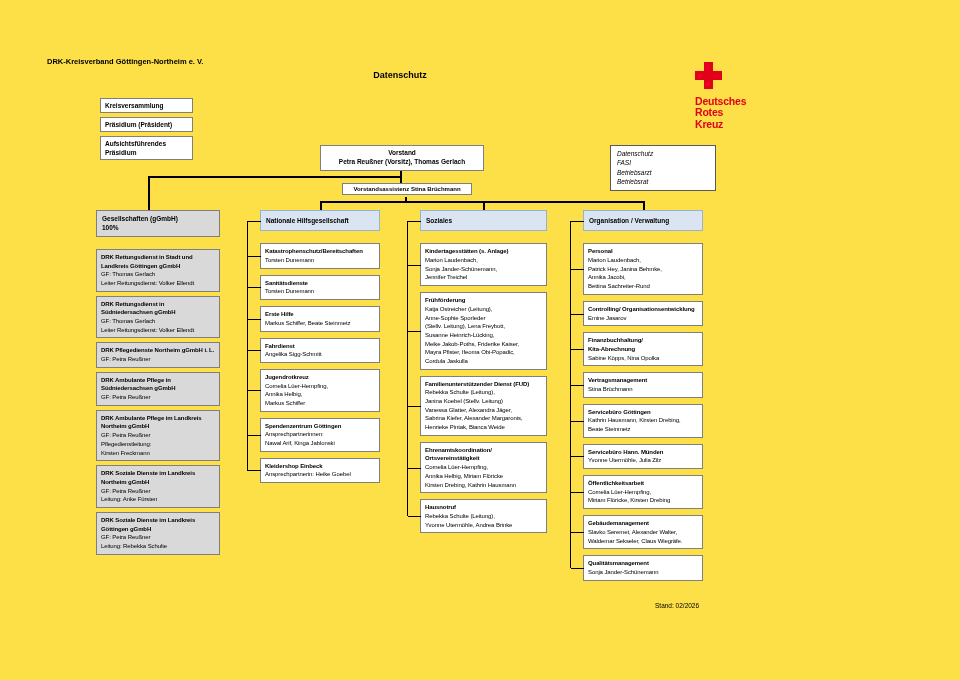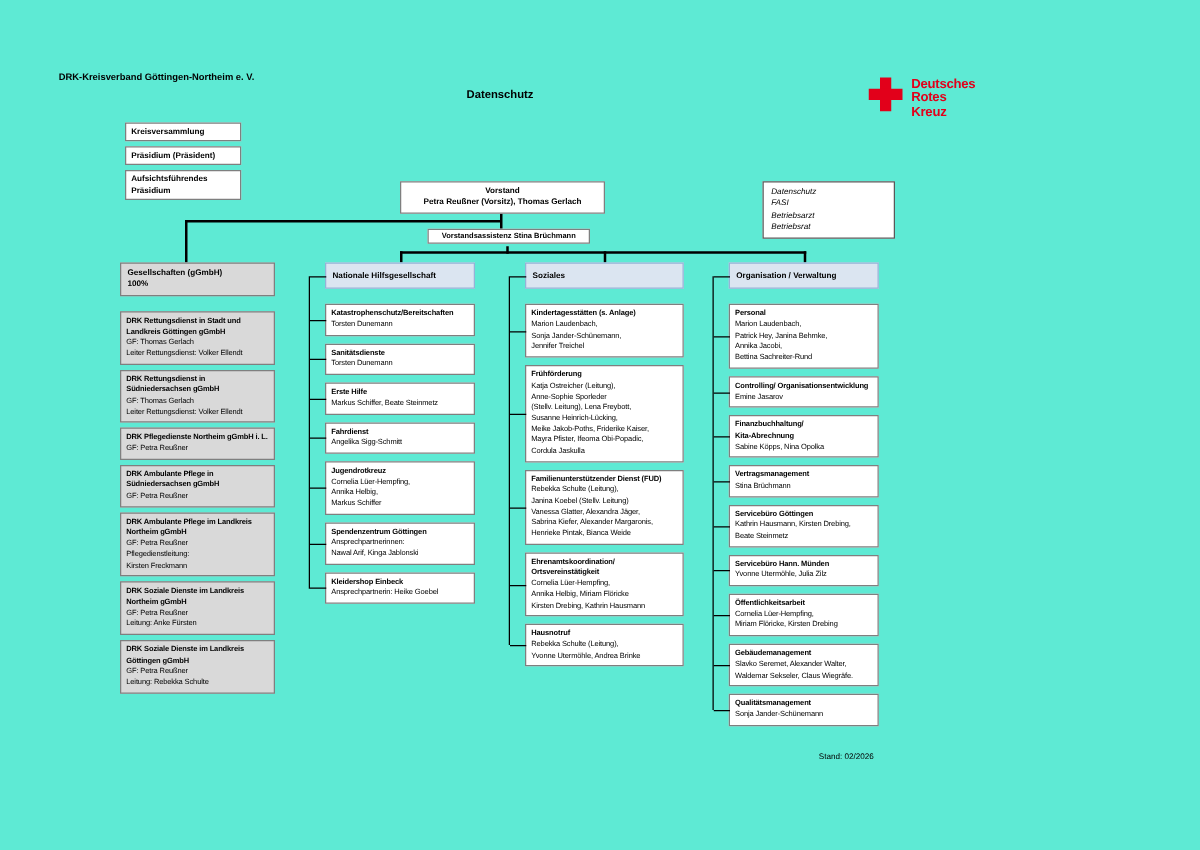--- a/index.html
+++ b/index.html
@@ -1,22 +1,22 @@
 <!DOCTYPE html>
 <html lang="de" style="--drk-red: #e2001a; --header-blue-fill: #dbe5f1; --header-blue-border: #95b3d7; --gray-fill: #d9d9d9; --box-border: #7f7f7f; --line-black: #000000;"><head>
 <meta charset="utf-8">
 <style>
   html,body { margin:0; padding:0; background:#fff; }
   body { width:960px; height:680px; font-family:"Liberation Sans", sans-serif; color:#000; }
-  .page { position:relative; width:960px; height:680px; overflow:hidden; background:#5eead4; }
+  .page { position:relative; width:960px; height:680px; overflow:hidden; background:#fde047; }
 
   
   .org-name { position:absolute; left:47px; top:57px; font-size:7.5px; font-weight:bold; }
   .doc-title { position:absolute; left:300px; top:70px; width:200px; text-align:center; font-size:9px; font-weight:bold; }
-  .logo { position:absolute; left:695px; top:62px; display:flex; gap:7px; align-items:flex-start; }
+  .logo { position:absolute; left:695px; top:62px; display:flex; gap:7px; align-items:flex-start;flex-direction:column; }
   .cross { position:relative; width:27px; height:27px; flex:0 0 27px; }
   .cross .bar-v { position:absolute; left:9px; top:0; width:9px; height:27px; background:var(--drk-red,#e2001a); }
   .cross .bar-h { position:absolute; left:0; top:9px; width:27px; height:9px; background:var(--drk-red,#e2001a); }
   .logo-text { font-size:10.5px; font-weight:bold; color:var(--drk-red,#e2001a); line-height:1.08; white-space:pre-line; letter-spacing:-0.2px; }
 
   
   .gov { position:absolute; left:100px; top:98px; width:93px; display:flex; flex-direction:column; gap:4px; z-index:2; }
   .gov-box { border:1px solid #7f7f7f; background:#fff; padding:2px 4px; font-size:6.5px; font-weight:bold; line-height:1.4; white-space:pre-line; }
 
   

